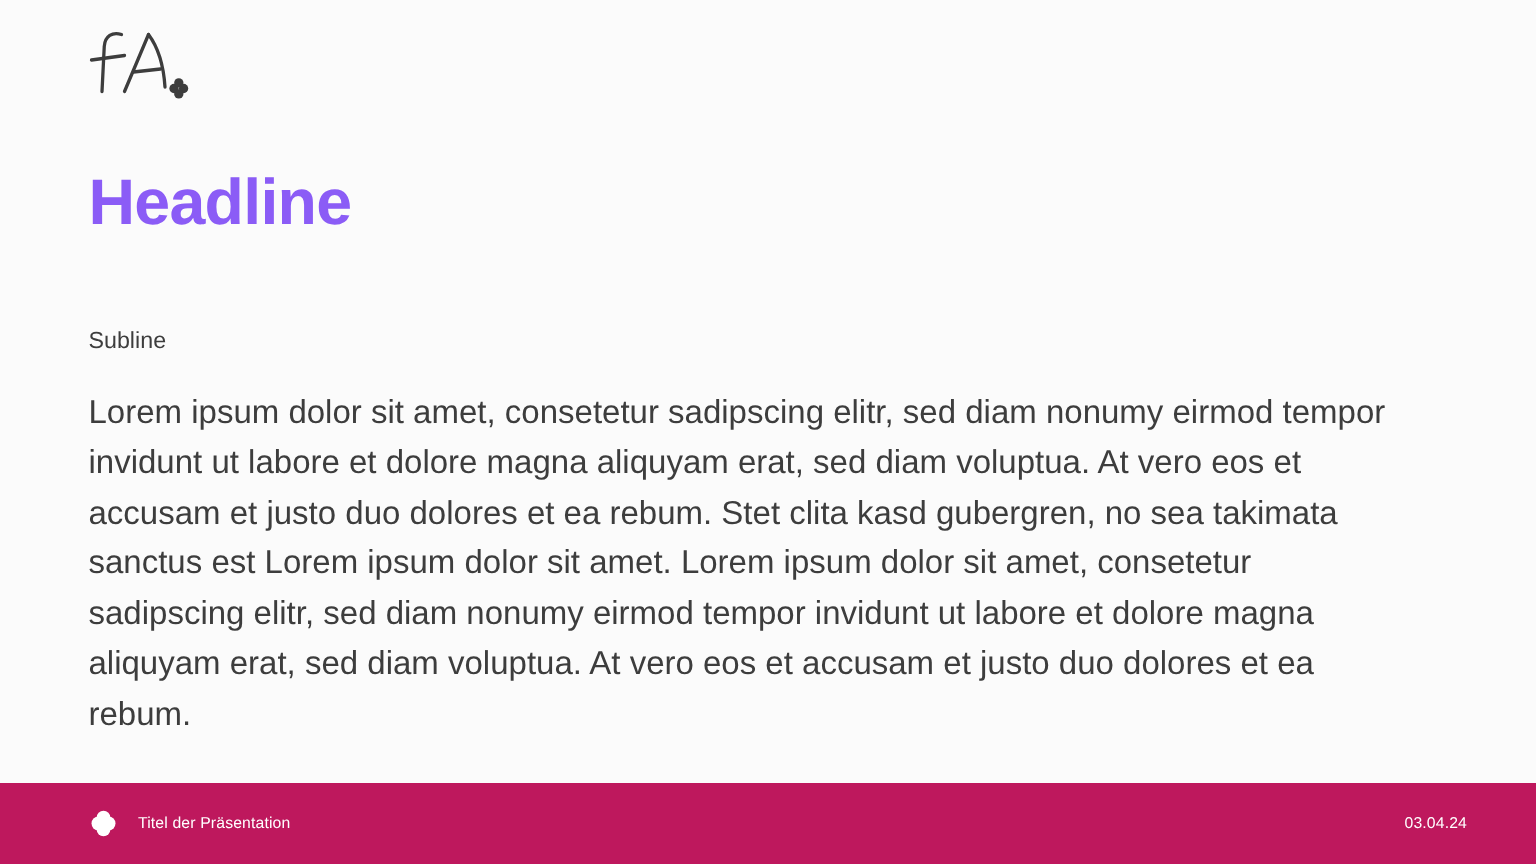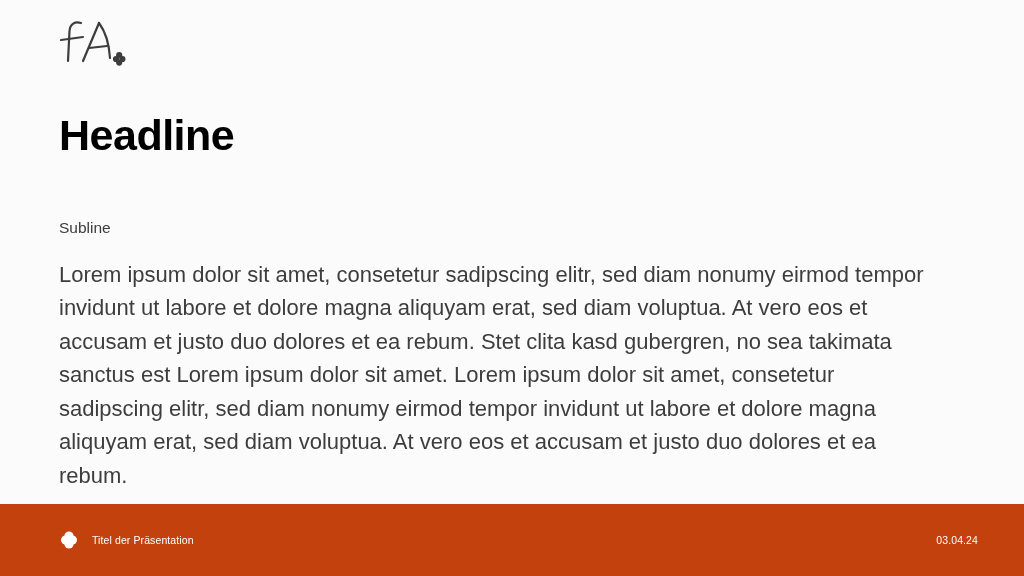--- a/index.html
+++ b/index.html
@@ -36,21 +36,21 @@
   
   .content {
     position: absolute;
     left: 59px;
     top: 112px;
     width: 890px;
   }
   .headline {
     font-size: 43px;
     font-weight: bold;
-    color: #000000;
+    color: #8b5cf6;
     letter-spacing: -0.5px;
     line-height: 1.1;
     margin: 0;
   }
   .subline {
     margin: 0;
     padding-top: 60px;
     font-size: 15.5px;
     font-weight: normal;
     color: #3d3d3d;
@@ -64,22 +64,22 @@
     line-height: 1.52;
     max-width: 885px;
   }
 
   
   .footer {
     position: absolute;
     left: 0;
     bottom: 0;
     width: 1024px;
-    height: 72px;
-    background: #c2410c;
+    height: 54px;
+    background: #be185d;
     display: flex;
     align-items: center;
   }
   .footer-logo {
     position: absolute;
     left: 58px;
     top: 50%;
     transform: translateY(-50%);
     width: 22px;
     height: 22px;

